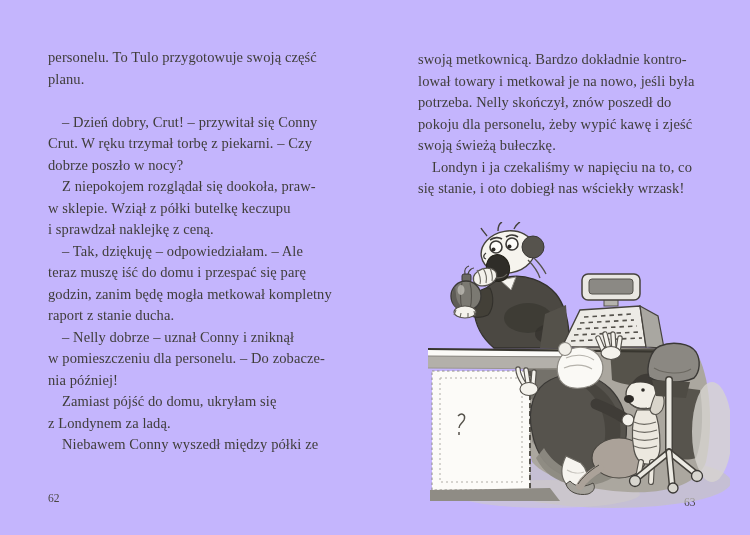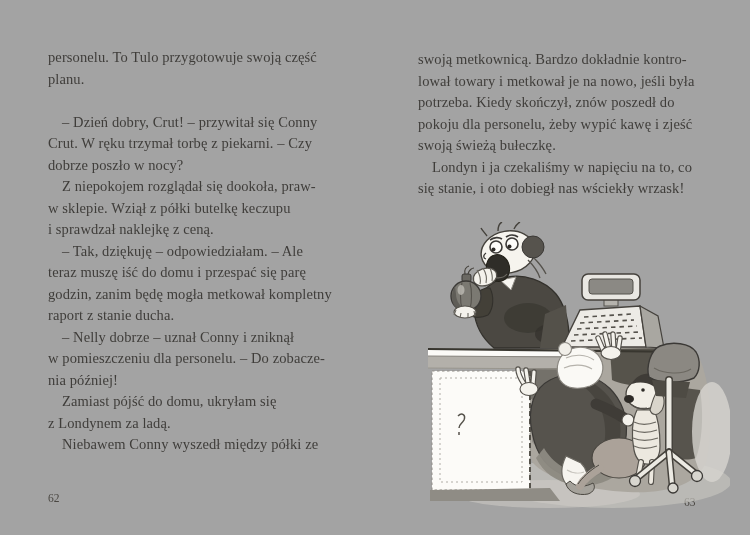--- a/index.html
+++ b/index.html
@@ -1,16 +1,16 @@
 <!DOCTYPE html>
 <html><head>
 <meta charset="utf-8">
 <style>
   html,body{margin:0;padding:0;background:#ffffff;}
-  .spread{position:relative;width:750px;height:535px;background:#a3a3a3;overflow:hidden;
+  .spread{position:relative;width:750px;height:535px;background:#c4b5fd;overflow:hidden;
           font-family:"Liberation Serif","DejaVu Serif",serif;}
   .page-text{position:absolute;color:#3f3d3a;}
   .page-text .line{font-size:14.5px;line-height:21.5px;height:21.5px;white-space:pre;
                    letter-spacing:0.1px;}
   .page-text .line.indent{padding-left:14px;}
   .page-text .line.blank{height:21.5px;}
   .page-text.left{left:48px;top:47px;width:320px;}
   .page-text.right{left:418px;top:49px;width:310px;}
   .pageno{position:absolute;font-size:11.5px;color:#4a4742;}
   .pageno.left{left:48px;top:492px;}
@@ -42,21 +42,21 @@
       <div class="line">nia później!</div>
       <div class="line indent">Zamiast pójść do domu, ukryłam się</div>
       <div class="line">z Londynem za ladą.</div>
       <div class="line indent">Niebawem Conny wyszedł między półki ze</div>
     </div>
 
   <div class="page-text right">
 
   <div class="line">swoją metkownicą. Bardzo dokładnie kontro-</div>
       <div class="line">lował towary i metkował je na nowo, jeśli była</div>
-      <div class="line">potrzeba. Kiedy skończył, znów poszedł do</div>
+      <div class="line">potrzeba. Nelly skończył, znów poszedł do</div>
       <div class="line">pokoju dla personelu, żeby wypić kawę i zjeść</div>
       <div class="line">swoją świeżą bułeczkę.</div>
       <div class="line indent">Londyn i ja czekaliśmy w napięciu na to, co</div>
       <div class="line">się stanie, i oto dobiegł nas wściekły wrzask!</div>
     </div>
 
   <div class="pageno left">62</div>
   <div class="pageno right">63</div>
 
   <svg class="illustration" viewBox="0 0 302 293" xmlns="http://www.w3.org/2000/svg">

